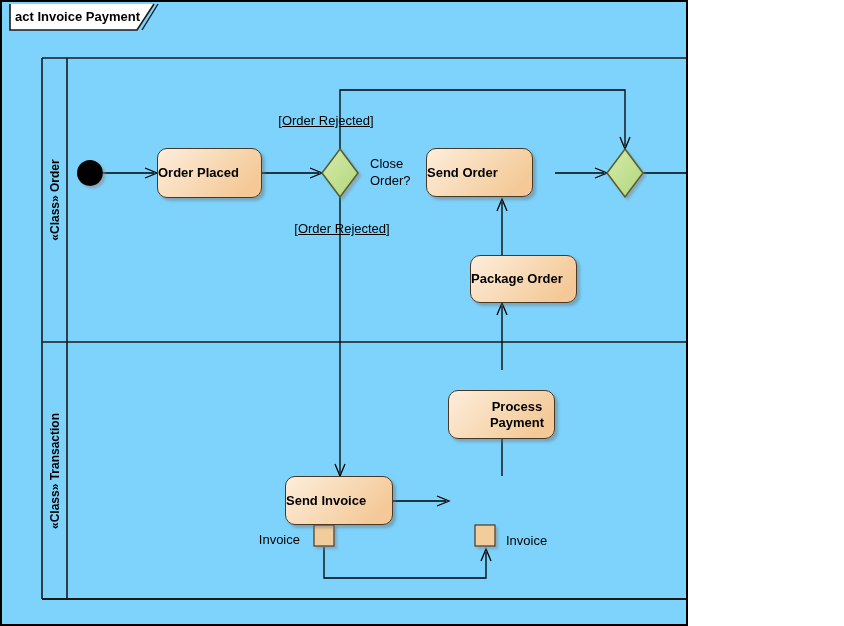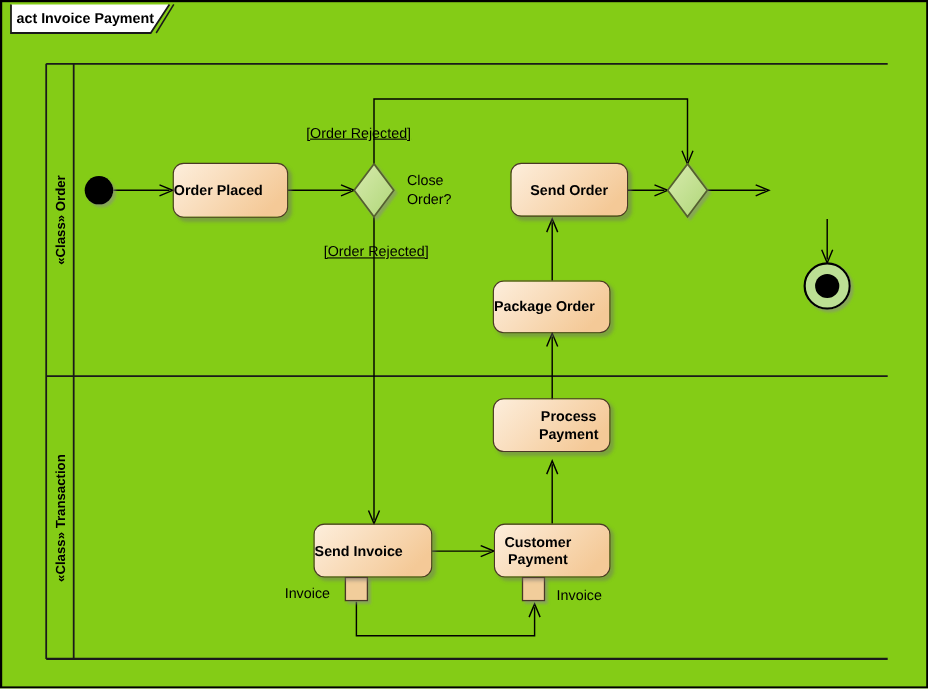--- a/index.html
+++ b/index.html
@@ -1,18 +1,18 @@
 <!DOCTYPE html>
 <html style="--node-fill-light: #FDEEDC; --node-fill-dark: #F4C997; --node-border: #4A3826; --diamond-fill-light: #D8EBAE; --diamond-fill-dark: #AFD678; --diamond-border: #55602F; --final-fill: #BCDF94; --pin-fill: #F1CD9B; --line-color: #000000; --frame-color: #1A1A1A; --text-color: #000000;"><head>
 <meta charset="utf-8">
 <style>
   html,body { margin:0; padding:0; background:#fff; }
   .page {
-    position:relative; width:844px; height:626px; box-sizing:border-box;
-    background:#84cc16; border:2px solid #000; overflow:hidden;
+    position:relative; width:688px; height:626px; box-sizing:border-box;
+    background:#7dd3fc; border:2px solid #000; overflow:hidden;
     font-family:"Liberation Sans", sans-serif; color:var(--text-color,#000);
   }
   svg.layer { position:absolute; left:0; top:0; width:844px; height:626px; }
 
   
   .frame-line { stroke:var(--frame-color); stroke-width:1.6; fill:none; }
   .frame-line.thick { stroke-width:2; }
   .tab-shape { stroke:var(--frame-color); stroke-width:1.6; fill:#fff; }
   .tab-slash { stroke:var(--frame-color); stroke-width:1.4; fill:none; }
   .connector { stroke:var(--line-color); stroke-width:1.3; fill:none; }
@@ -105,34 +105,31 @@
   <div class="lane-label" style="left:40px; top:56px; height:284px;">
     <span>«Class» Order</span>
   </div>
   <div class="lane-label" style="left:40px; top:340px; height:257px;">
     <span>«Class» Transaction</span>
   </div>
 
   <div class="activity" style="left:155px; top:146px; width:105px; height:50px;">
     <span>Order Placed</span>
   </div>
-  <div class="activity" style="left:462px; top:146px; width:107px; height:49px;padding-left:17px;">
+  <div class="activity" style="left:424px; top:146px; width:107px; height:49px;">
     <span>Send Order</span>
   </div>
-  <div class="activity" style="left:446px; top:253px; width:107px; height:48px;">
+  <div class="activity" style="left:468px; top:253px; width:107px; height:48px;">
     <span>Package Order</span>
   </div>
-  <div class="activity wrap2" style="left:446px; top:360px; width:107px; height:49px;padding-left:31px;">
+  <div class="activity wrap2" style="left:446px; top:388px; width:107px; height:49px;padding-left:31px;">
     <span>Process Payment</span>
   </div>
   <div class="activity" style="left:283px; top:474px; width:108px; height:49px;">
     <span>Send Invoice</span>
-  </div>
-  <div class="activity wrap2" style="left:447px; top:474px; width:106px; height:49px;">
-    <span>Customer Payment</span>
   </div>
 
   <div class="flow-label center" style="left:270px; top:110px; width:108px;">[Order Rejected]</div>
   <div class="flow-label center" style="left:285px; top:218px; width:110px;">[Order Rejected]</div>
   <div class="flow-label" style="left:368px; top:153px; width:50px;">Close Order?</div>
   <div class="flow-label right" style="left:246px; top:529px; width:52px;">Invoice</div>
   <div class="flow-label" style="left:504px; top:530px; width:52px;">Invoice</div>
 
 </div>
 

